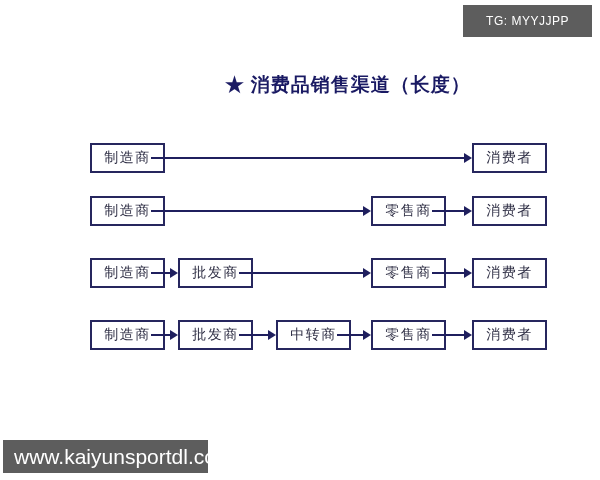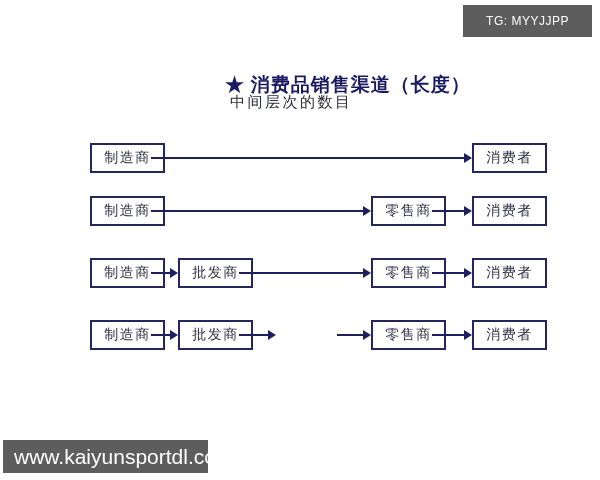--- a/index.html
+++ b/index.html
@@ -86,21 +86,20 @@
 <body>
 
 <div class="stage">
 
   <div class="tg-badge">
     <span>TG: MYYJJPP</span>
   </div>
 
   <h1 class="page-title">★ 消费品销售渠道（长度）</h1>
 
-  <h2 class="page-subtitle">中间层次的数目</h2>
 
   <div class="diagram">
       <div class="node" style="left: 90px; top: 143px;">制造商</div>
       <div class="node" style="left: 472px; top: 143px;">消费者</div>
       <div class="arrow-line" style="left: 151px; width: 314px; top: 157px;"></div>
       <div class="arrow-head" style="left: 464px; top: 153px;"></div>
       <div class="node" style="left: 90px; top: 196px;">制造商</div>
       <div class="node" style="left: 371px; top: 196px;">零售商</div>
       <div class="arrow-line" style="left: 151px; width: 213px; top: 210px;"></div>
       <div class="arrow-head" style="left: 363px; top: 206px;"></div>
@@ -114,20 +113,21 @@
       <div class="node" style="left: 371px; top: 258px;">零售商</div>
       <div class="arrow-line" style="left: 239px; width: 125px; top: 272px;"></div>
       <div class="arrow-head" style="left: 363px; top: 268px;"></div>
       <div class="node" style="left: 472px; top: 258px;">消费者</div>
       <div class="arrow-line" style="left: 432px; width: 33px; top: 272px;"></div>
       <div class="arrow-head" style="left: 464px; top: 268px;"></div>
       <div class="node" style="left: 90px; top: 320px;">制造商</div>
       <div class="node" style="left: 178px; top: 320px;">批发商</div>
       <div class="arrow-line" style="left: 151px; width: 20px; top: 334px;"></div>
       <div class="arrow-head" style="left: 170px; top: 330px;"></div>
+      <div class="node" style="left: 276px; top: 320px;">中转商</div>
       <div class="arrow-line" style="left: 239px; width: 30px; top: 334px;"></div>
       <div class="arrow-head" style="left: 268px; top: 330px;"></div>
       <div class="node" style="left: 371px; top: 320px;">零售商</div>
       <div class="arrow-line" style="left: 337px; width: 27px; top: 334px;"></div>
       <div class="arrow-head" style="left: 363px; top: 330px;"></div>
       <div class="node" style="left: 472px; top: 320px;">消费者</div>
       <div class="arrow-line" style="left: 432px; width: 33px; top: 334px;"></div>
       <div class="arrow-head" style="left: 464px; top: 330px;"></div>
     </div>
 

